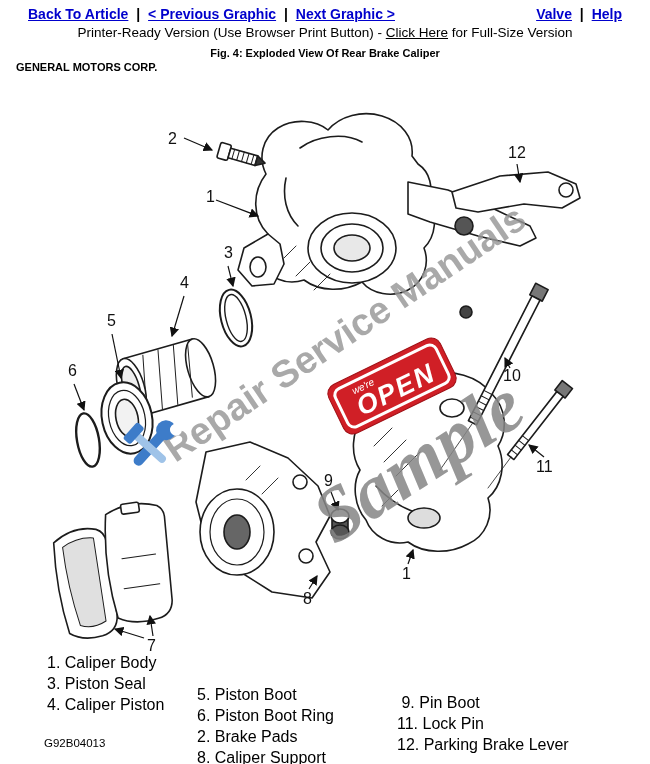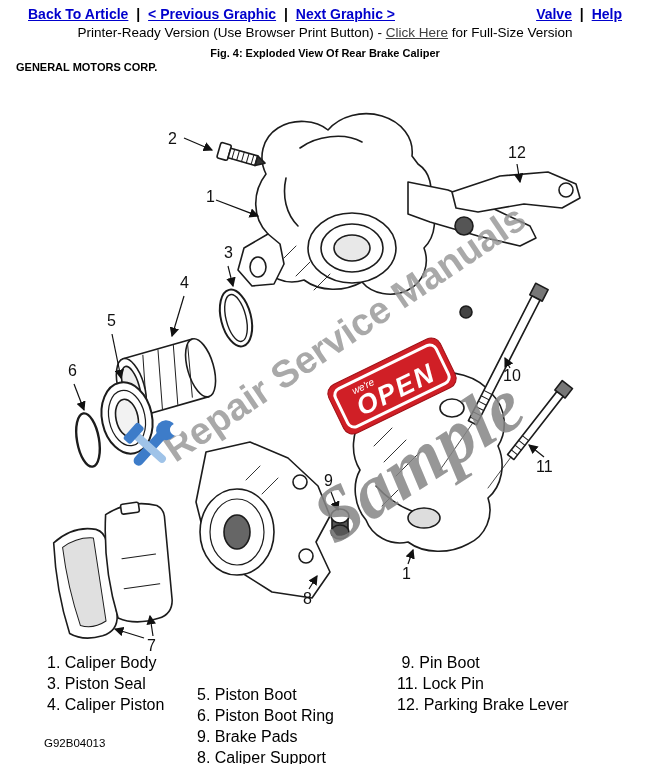--- a/index.html
+++ b/index.html
@@ -5,31 +5,31 @@
   html,body{margin:0;padding:0;background:#fff;}
   .page{position:relative;width:650px;height:764px;background:#fff;overflow:hidden;
         font-family:"Liberation Sans",sans-serif;color:#000;}
   
   .topnav{position:absolute;top:6px;left:28px;right:28px;display:flex;
           justify-content:space-between;font-size:14px;font-weight:bold;}
   .topnav a{color:#0000cc;text-decoration:underline;cursor:pointer;white-space:nowrap;}
   .sep{color:#000;margin:0 4px;}
   
   .title-line{position:absolute;top:25px;left:0;width:100%;text-align:center;font-size:13.5px;}
-  .title-line a{color:#404040;text-decoration:underline;cursor:pointer;}
+  .title-line a{color:#000000;text-decoration:underline;cursor:pointer;}
   .fig-caption{position:absolute;top:47px;left:0;width:100%;text-align:center;
                font-size:11px;font-weight:bold;}
   .company{position:absolute;top:61px;left:16px;width:100%;
            font-size:11px;font-weight:bold;}
   
   .diagram{position:absolute;top:86px;left:0;width:650px;height:566px;}
   
   .legend{position:absolute;top:652px;left:0;width:100%;font-size:16px;}
   .legend-col{position:absolute;top:0;}
-  .legend-col.c1{left:47px;} .legend-col.c2{left:197px;margin-top:32px;} .legend-col.c3{left:397px;}
+  .legend-col.c1{left:47px;} .legend-col.c2{left:197px;margin-top:32px;} .legend-col.c3{left:397px;margin-top:40px;}
   .legend-item{height:21px;line-height:21px;white-space:pre;}
   .figure-id{position:absolute;top:737px;left:44px;font-size:11.5px;}
 </style>
 </head>
 <body>
 
 <div class="page">
 
   <div class="topnav">
     <div class="nav-left">
@@ -223,21 +223,21 @@
 
   <div class="legend">
     <div class="legend-col c1">
       <div class="legend-item">1. Caliper Body</div>
       <div class="legend-item">3. Piston Seal</div>
       <div class="legend-item">4. Caliper Piston</div>
     </div>
     <div class="legend-col c2">
       <div class="legend-item">5. Piston Boot</div>
       <div class="legend-item">6. Piston Boot Ring</div>
-      <div class="legend-item">9. Brake Pads</div>
+      <div class="legend-item">2. Brake Pads</div>
       <div class="legend-item">8. Caliper Support</div>
     </div>
     <div class="legend-col c3">
       <div class="legend-item"> 9. Pin Boot</div>
       <div class="legend-item">11. Lock Pin</div>
       <div class="legend-item">12. Parking Brake Lever</div>
     </div>
   </div>
 
   <div class="figure-id">G92B04013</div>

